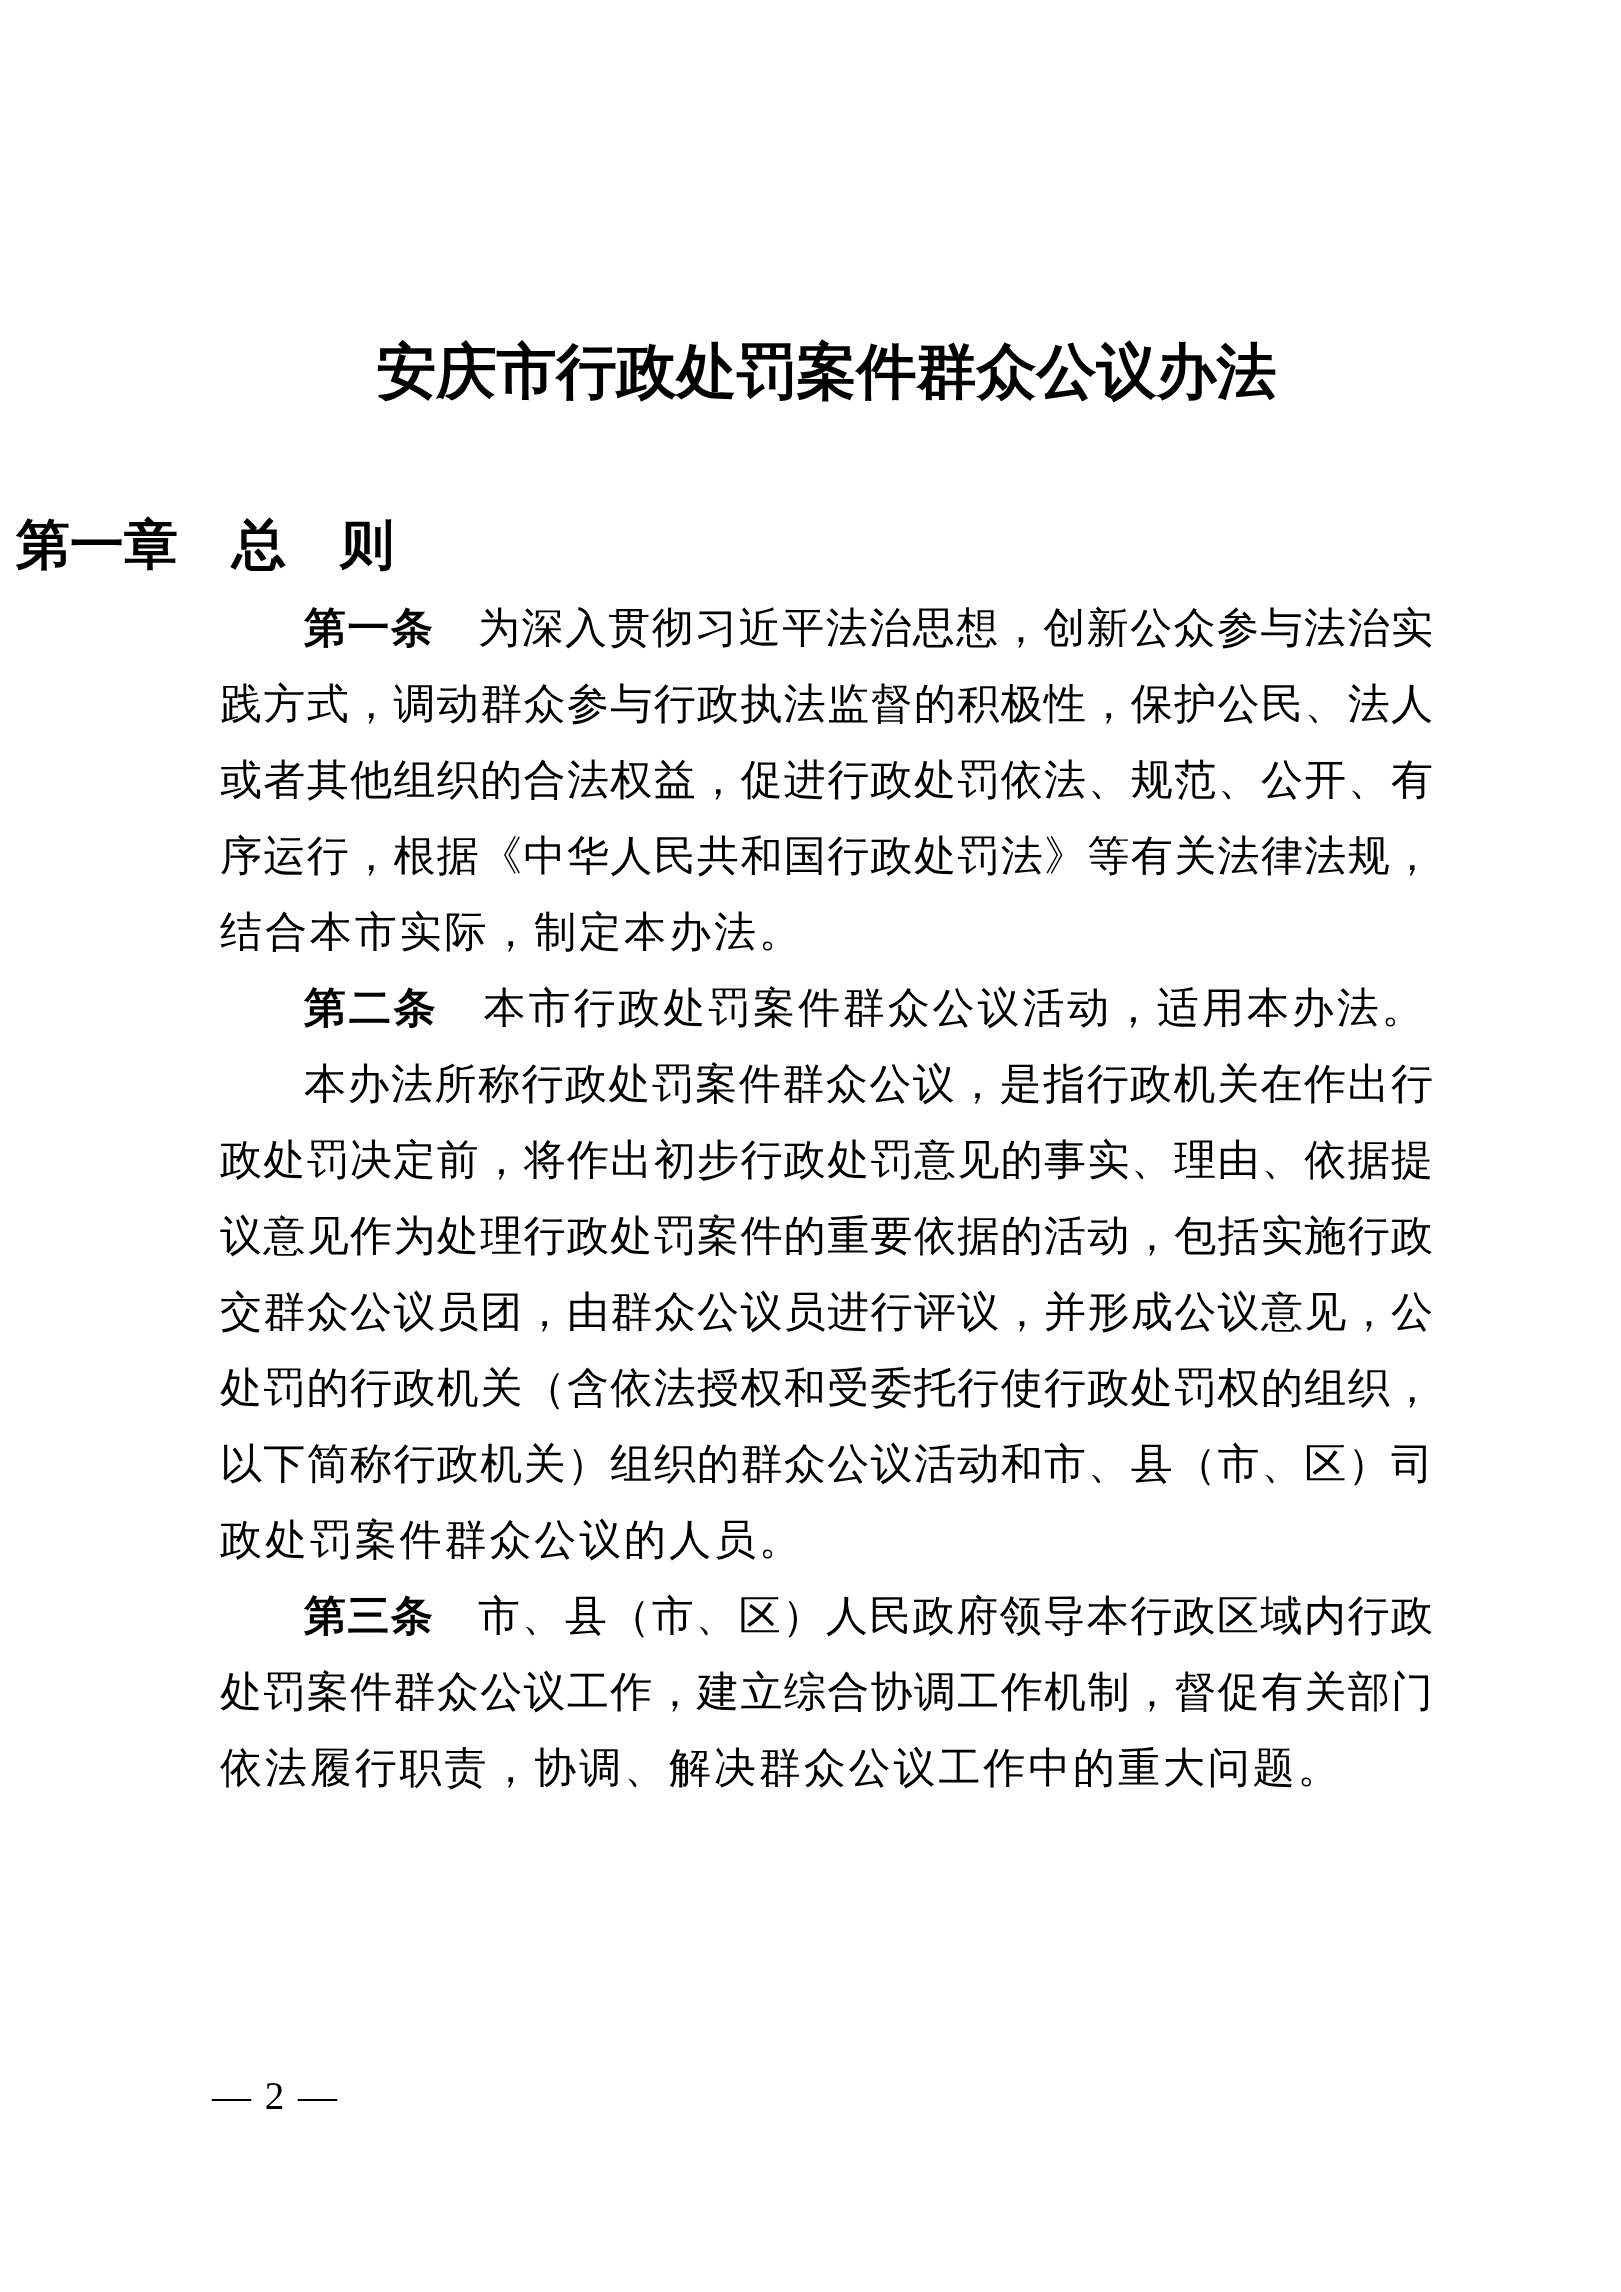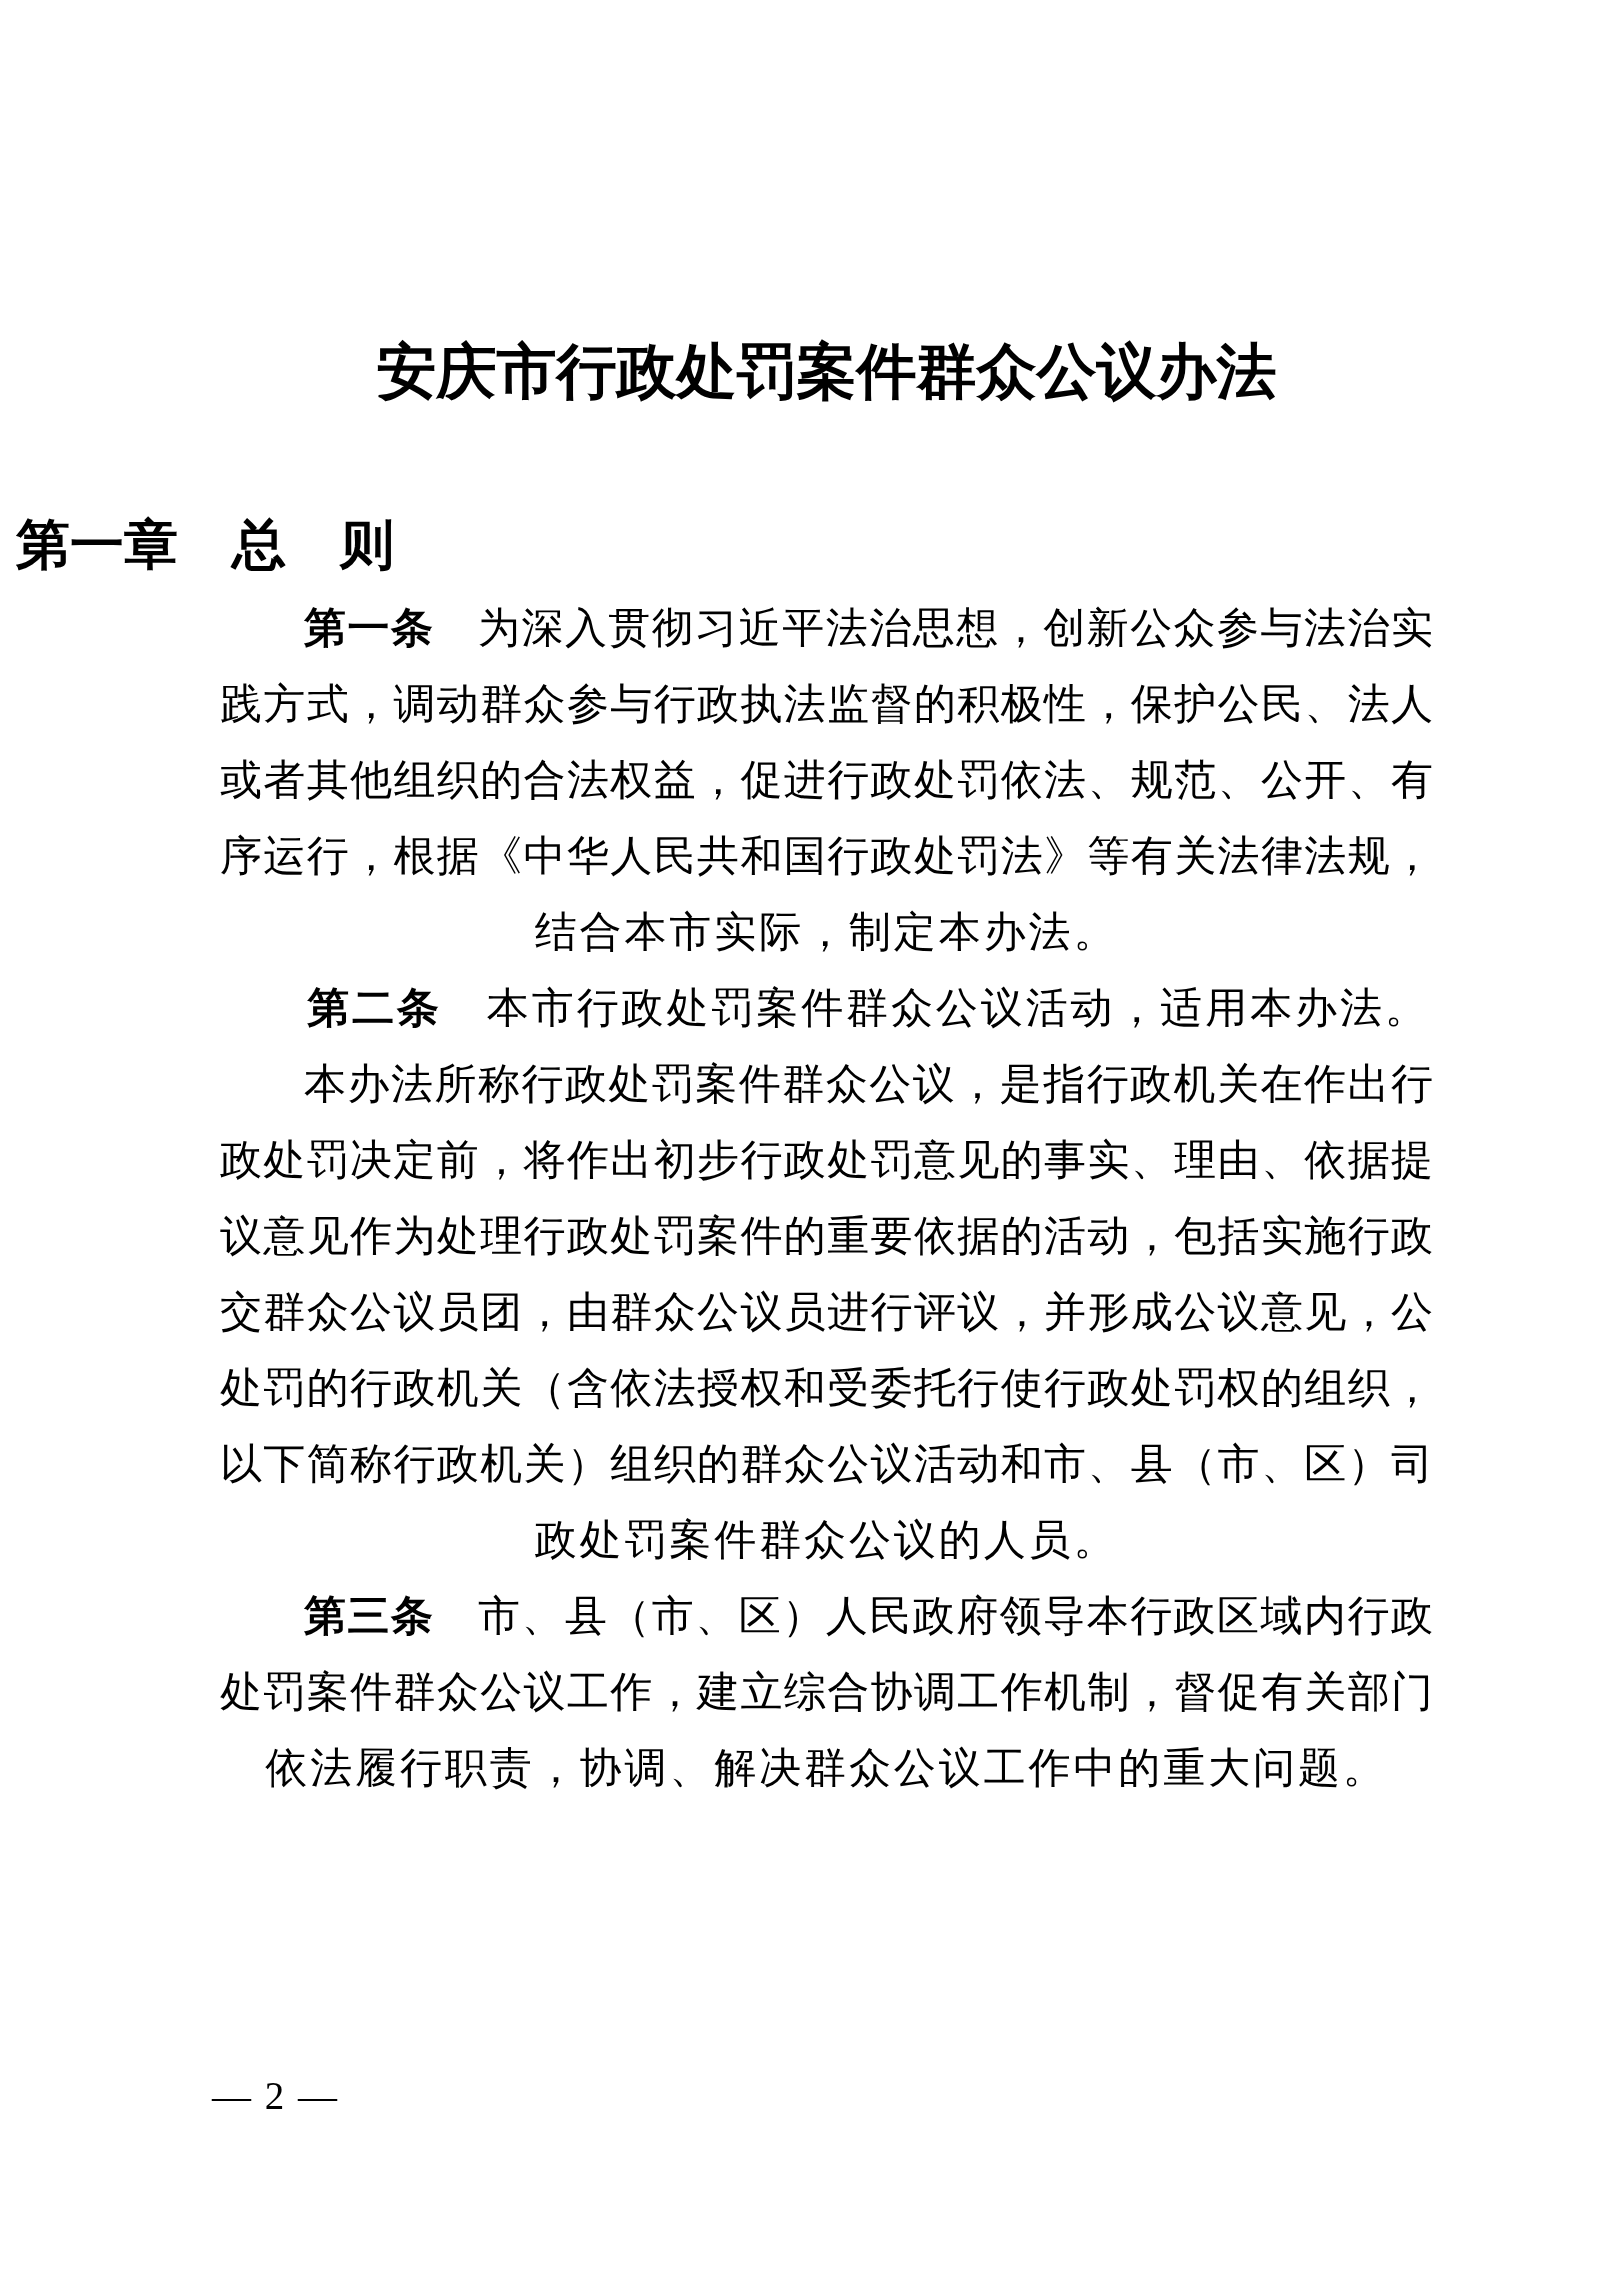--- a/index.html
+++ b/index.html
@@ -32,21 +32,21 @@
   }
   .doc-body{
     margin:19.6px 0 0 204px;
     width:1213px;
     font-size:42px;
     line-height:76px;
   }
   .line{height:76px;}
   .fill{text-align:justify;text-align-last:justify;}
   .indent{text-indent:84px;}
-  .last{letter-spacing:2.9px;text-align:center;}
+  .last{letter-spacing:2.9px;}
   .label{
     font-family:Liberation Sans, sans-serif;
     font-weight:700;
   }
   .footer{
     position:absolute;
     left:196px;
     top:2074px;
     font-size:39px;
     line-height:43px;

